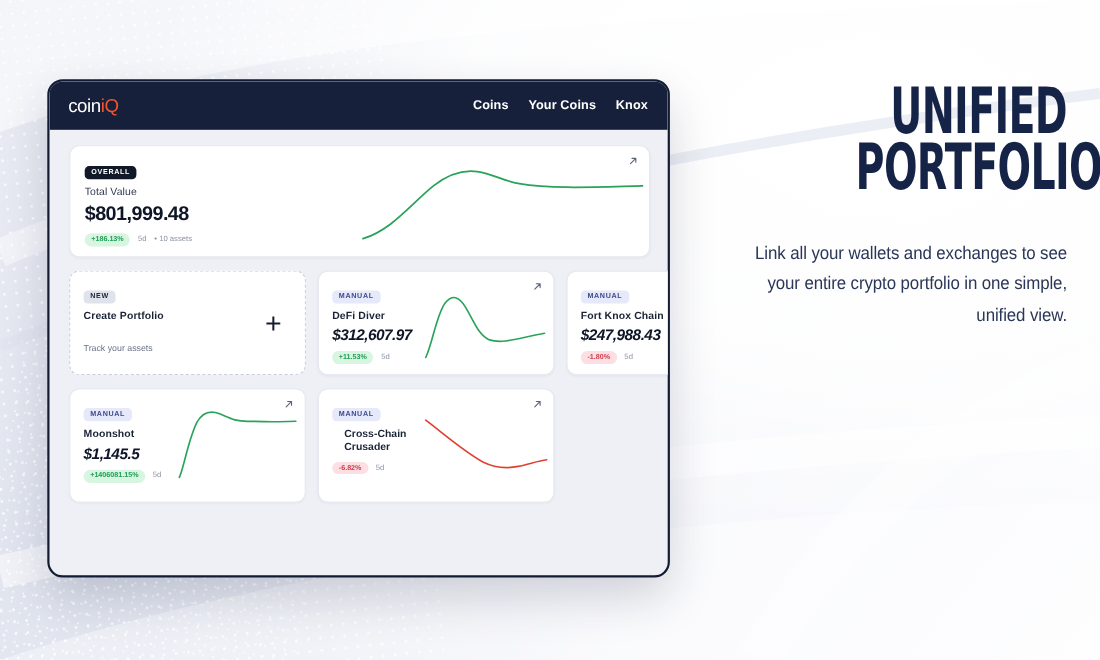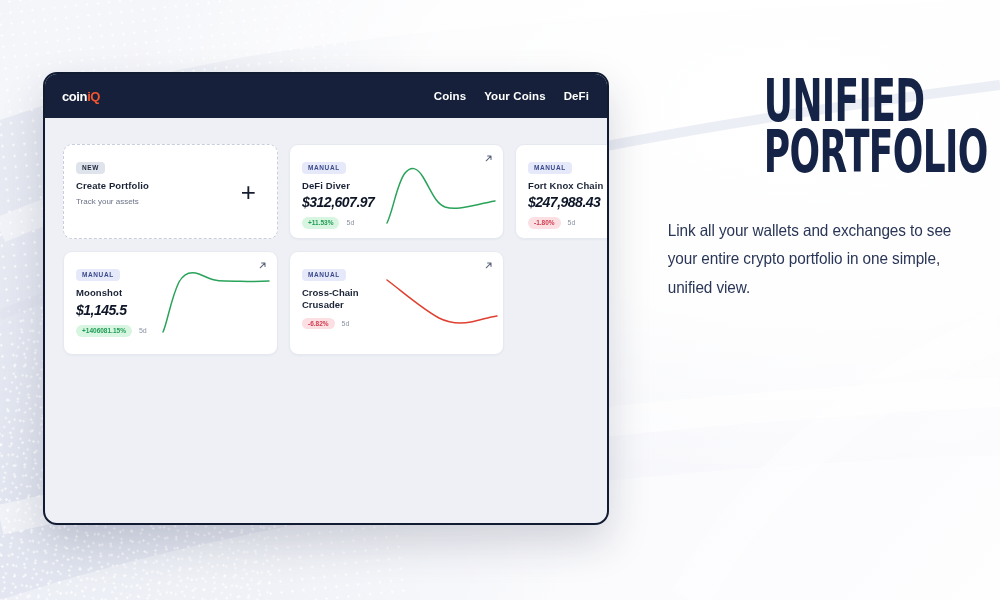--- a/index.html
+++ b/index.html
@@ -45,21 +45,21 @@
     overflow:hidden;
     box-shadow:0 18px 42px rgba(25,35,65,.18);
   }
 
   
   #topnav {
     height:44px; background:#16203a;
     display:flex; align-items:center; justify-content:space-between;
     padding:0 18px 0 17px;
   }
-  .logo { font-size:13px; font-weight:700; letter-spacing:-.4px; color:#ffffff; line-height:1; }
+  .logo { font-size:17px; font-weight:400; letter-spacing:-.4px; color:#ffffff; line-height:1; }
   .logo .iq { color:#f2542d; }
   .navlinks { display:flex; gap:18px; align-items:center; }
   .navlinks a {
     color:#ffffff; font-size:11.5px; font-weight:700; text-decoration:none;
     letter-spacing:.1px;
   }
 
   
   #content { padding:14px 16px 0 18px; height:409px; }
 
@@ -72,21 +72,21 @@
   .badge {
     display:inline-block; font-size:6.5px; font-weight:700; letter-spacing:.6px;
     padding:3px 6px 2px; border-radius:4px; line-height:1;
   }
   .badge.overall { background:#111827; color:#fff; }
   .badge.manual  { background:#e6e9fa; color:#3b4a8c; }
   .badge.new     { background:#dfe3ec; color:#222b3d; }
 
   .cardtitle { font-size:9.5px; font-weight:700; color:#1a2336; margin-top:6px; letter-spacing:.1px; }
   .cardtitle.light { font-weight:400; color:#303a52; }
-  .cardsub { font-size:8px; color:#6b7387; margin-top:6px; }
+  .cardsub { font-size:8px; color:#6b7387; margin-top:19px; }
   .value { font-weight:700; color:#0d1526; letter-spacing:-.5px; }
 
   .metarow { display:flex; align-items:center; gap:7px; margin-top:7px; }
   .pct { font-size:6.5px; font-weight:700; padding:3px 6px 2px; border-radius:9px; line-height:1; }
   .pct.up   { background:#d7f5e0; color:#1f9d55; }
   .pct.down { background:#fbdfe2; color:#d23b4e; }
   .meta { font-size:7px; color:#8b92a4; }
 
   .expand {
     position:absolute; top:7px; right:8px; width:13px; height:13px;
@@ -108,26 +108,26 @@
     border:1.4px dashed #c9cedd; background:#fff; box-shadow:none;
     display:block;
   }
   #plusIcon {
     position:absolute; right:21px; top:50%; transform:translateY(-50%);
     font-size:26px; color:#141c2e; font-weight:300; line-height:1;
   }
 
   .tile.tall { height:104px; }
   .tile.tall .value { margin-top:4px; }
-  .tile .title2 { font-size:9.5px; font-weight:700; color:#1a2336; margin-top:6px; line-height:1.25; width:92px; }
+  .tile .title2 { font-size:9.5px; font-weight:700; color:#1a2336; margin-top:6px; line-height:1.25; width:92px;margin-left:11px; }
 
   
   #promo {
-    position:absolute; right:44px; top:76px; width:310px;
-    z-index:4; 
+    position:absolute; right:30px; top:76px; width:310px;
+    z-index:4; text-align:right;
   }
   #promo h1 {
     color:#152347; font-weight:700;
     font-size:58px; line-height:.88; letter-spacing:-1px;
     transform:scaleX(.62); transform-origin:right center;
     font-family:"DejaVu Sans", sans-serif;
     white-space:nowrap;
   }
   #promo h1 span { display:block; }
   #promo p {
@@ -153,26 +153,42 @@
   </svg>
 </div>
 
 <div id="window">
 
   <div id="topnav">
     <div class="logo"><span>coin</span><span class="iq">iQ</span></div>
     <nav class="navlinks">
       <a href="#">Coins</a>
       <a href="#">Your Coins</a>
-      <a href="#">DeFi</a>
+      <a href="#">Knox</a>
     </nav>
   </div>
 
   <div id="content">
 
+    <div class="card" id="overallCard">
+      <svg class="spark" viewBox="0 0 268 80" preserveAspectRatio="none">
+        <path d="M8,74 C34,66 50,44 72,26 C86,15 98,11 112,13 C126,15 134,21 150,24 C180,29 220,27 262,26" fill="none" stroke="#29a35a" stroke-width="1.6" stroke-linecap="round"></path>
+      </svg>
+      <svg class="expand" viewBox="0 0 14 14">
+        <path d="M4.5,9.5 L9.5,4.5 M6,4.3 L9.7,4.3 L9.7,8" stroke="#3d4765" stroke-width="1.1" fill="none" stroke-linecap="round" stroke-linejoin="round"></path>
+      </svg>
+      <span class="badge overall">OVERALL</span>
+      <div class="cardtitle light">Total Value</div>
+      <div class="value">$801,999.48</div>
+      <div class="metarow">
+        <span class="pct up">+186.13%</span>
+        <span class="meta">5d</span>
+        <span class="meta">• 10 assets</span>
+      </div>
+    </div>
 
     <div class="row">
 
       <div class="card tile" id="createCard">
         <span class="badge new">NEW</span>
         <div class="cardtitle">Create Portfolio</div>
         <div class="cardsub">Track your assets</div>
         <div id="plusIcon">+</div>
       </div>
 

